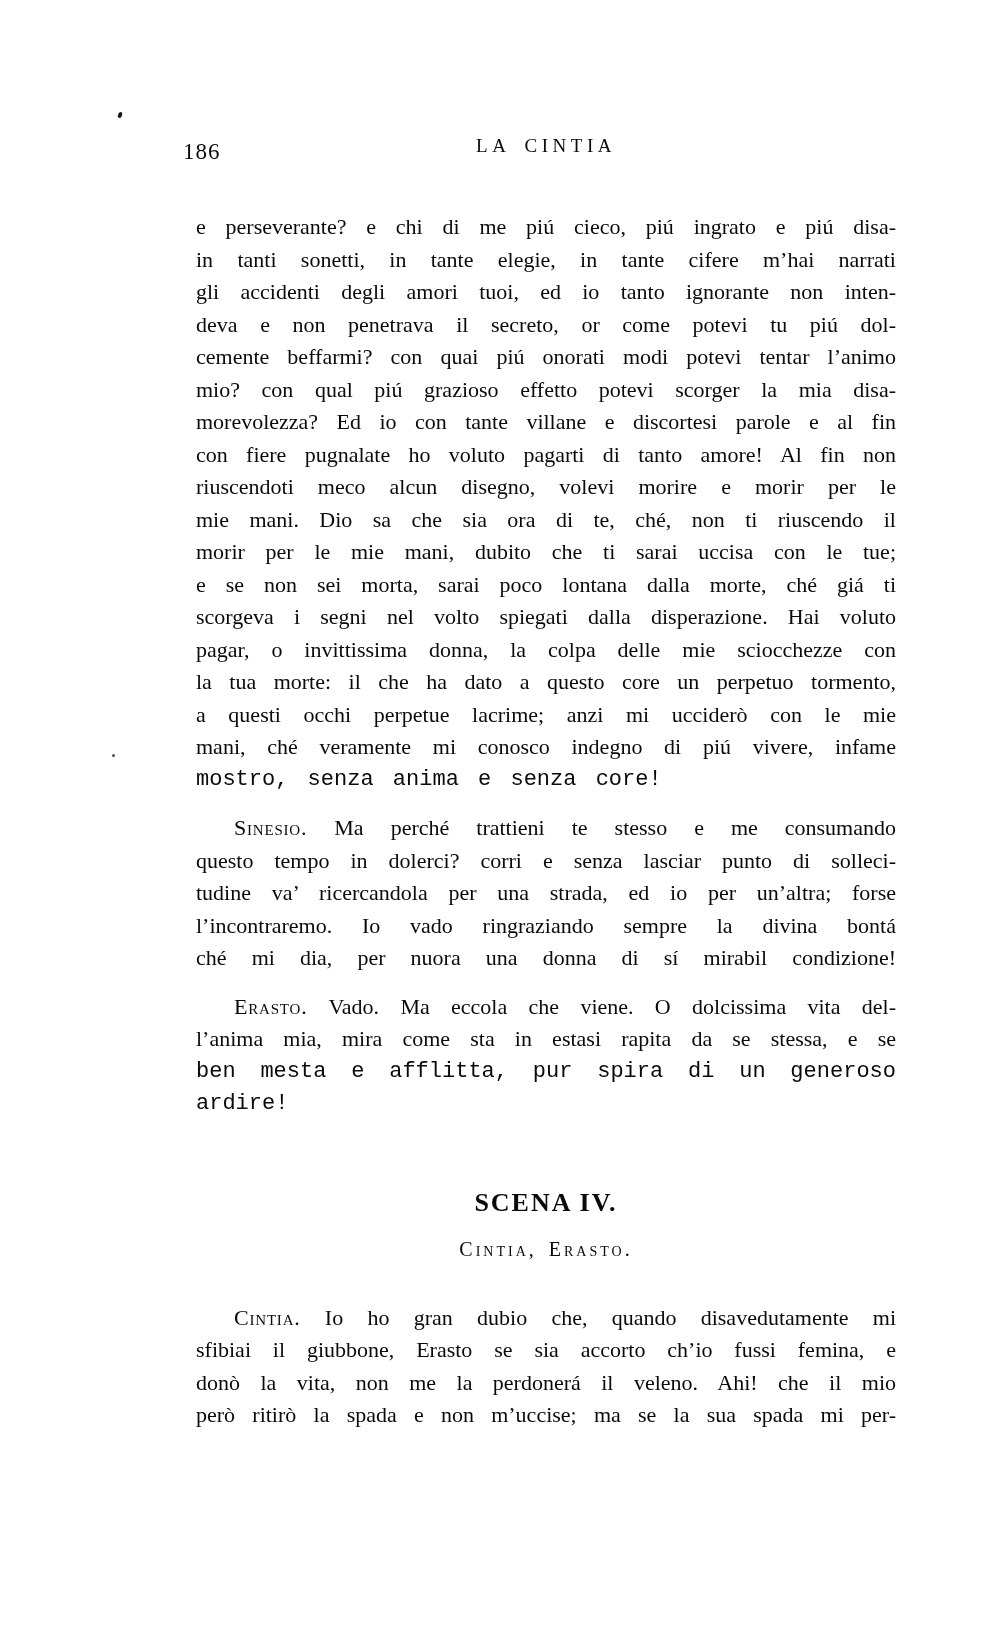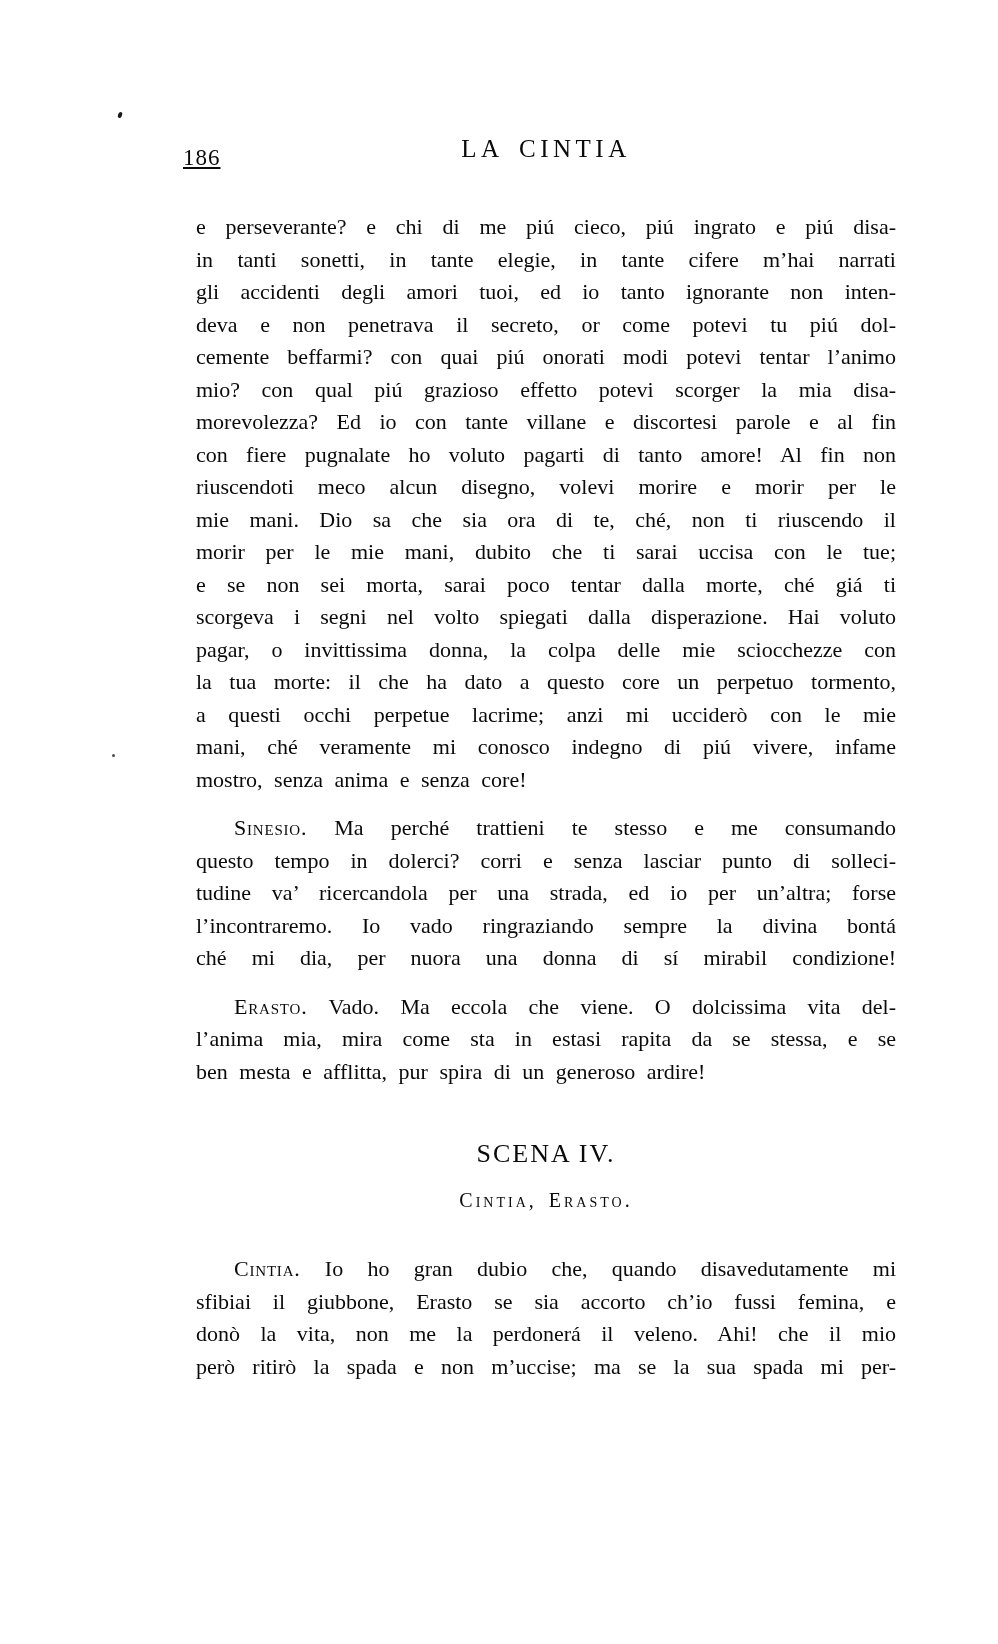--- a/index.html
+++ b/index.html
@@ -6,37 +6,37 @@
   .page{
     position:relative;
     width:998px;height:1644px;
     margin:0 auto;
     background:#ffffff;
     color:#0a0a0a;
     font-family:"Liberation Serif","DejaVu Serif",serif;
     overflow:hidden;
   }
   .page-header{position:absolute;top:132px;left:180px;width:732px;height:28px;}
-  .page-number{position:absolute;left:3px;top:13px;font-size:23px;letter-spacing:1px;text-decoration:underline;}
+  .page-number{position:absolute;left:3px;top:7px;font-size:23px;letter-spacing:1px;}
   .running-title{
     position:absolute;left:0;right:0;top:3px;text-align:center;
-    font-size:25px;letter-spacing:4.5px;word-spacing:6px;
+    font-size:19px;letter-spacing:4.5px;word-spacing:6px;
   }
   .page-body{
     position:absolute;top:195px;left:180px;width:732px;
     font-size:22px;line-height:32.5px;
   }
   .para{margin:16px;}
   .line{text-align:justify;text-align-last:justify;}
-  .line.short-last{text-align-last:left;word-spacing:6px;}
+  .line.short-last{text-align-last:left;word-spacing:6px;font-family:Liberation Mono, monospace;}
   .indent{display:inline-block;width:38px;}
   .speaker{font-variant:small-caps;letter-spacing:0.8px;}
   .scene-heading{
-    margin-top:48px;text-align:center;
-    font-size:26px;line-height:36px;letter-spacing:2px;
+    margin-top:64px;text-align:center;
+    font-size:26px;line-height:36px;letter-spacing:2px;font-weight:bold;
   }
   .scene-characters{
     margin-top:13px;text-align:center;
     font-size:20px;line-height:30px;
     font-variant:small-caps;letter-spacing:3px;word-spacing:4px;
   }
   .scene-characters + .para{margin-top:38px;}
   .speck{position:absolute;background:#1a1a1a;}
   .speck-1{left:118px;top:112px;width:4px;height:6px;border-radius:60% 40% 50% 50%;transform:rotate(18deg);}
   .speck-2{left:112px;top:754px;width:3px;height:3px;border-radius:50%;background:#4a4a4a;}
@@ -59,21 +59,21 @@
         <div class="line">in tanti sonetti, in tante elegie, in tante cifere m’hai narrati</div>
         <div class="line">gli accidenti degli amori tuoi, ed io tanto ignorante non inten-</div>
         <div class="line">deva e non penetrava il secreto, or come potevi tu piú dol-</div>
         <div class="line">cemente beffarmi? con quai piú onorati modi potevi tentar l’animo</div>
         <div class="line">mio? con qual piú grazioso effetto potevi scorger la mia disa-</div>
         <div class="line">morevolezza? Ed io con tante villane e discortesi parole e al fin</div>
         <div class="line">con fiere pugnalate ho voluto pagarti di tanto amore! Al fin non</div>
         <div class="line">riuscendoti meco alcun disegno, volevi morire e morir per le</div>
         <div class="line">mie mani. Dio sa che sia ora di te, ché, non ti riuscendo il</div>
         <div class="line">morir per le mie mani, dubito che ti sarai uccisa con le tue;</div>
-        <div class="line">e se non sei morta, sarai poco tentar dalla morte, ché giá ti</div>
+        <div class="line">e se non sei morta, sarai poco lontana dalla morte, ché giá ti</div>
         <div class="line">scorgeva i segni nel volto spiegati dalla disperazione. Hai voluto</div>
         <div class="line">pagar, o invittissima donna, la colpa delle mie sciocchezze con</div>
         <div class="line">la tua morte: il che ha dato a questo core un perpetuo tormento,</div>
         <div class="line">a questi occhi perpetue lacrime; anzi mi ucciderò con le mie</div>
         <div class="line">mani, ché veramente mi conosco indegno di piú vivere, infame</div>
         <div class="line short-last">mostro, senza anima e senza core!</div>
       </div>
       <div class="para">
         <div class="line"><span class="indent"></span><span class="speaker">Sinesio.</span> <span class="line-rest">Ma perché trattieni te stesso e me consumando</span></div>
         <div class="line">questo tempo in dolerci? corri e senza lasciar punto di solleci-</div>

